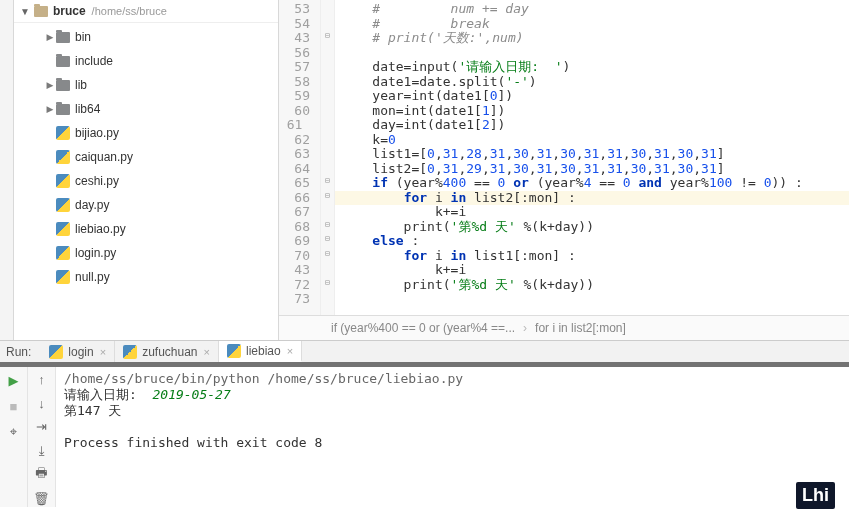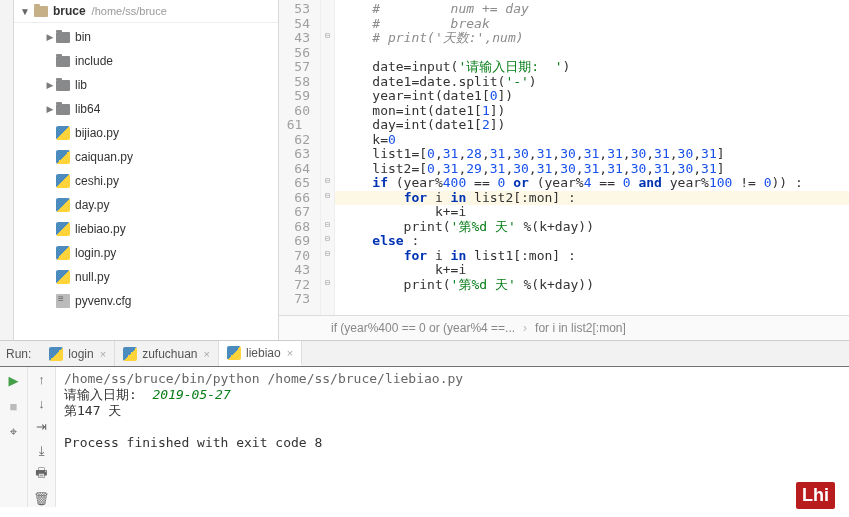--- a/index.html
+++ b/index.html
@@ -29,37 +29,37 @@
 .code-lines { flex: 1; padding-top: 2px; white-space: pre; position: relative; }
 .line { height: 14.5px; padding-left: 6px; }
 .line.hl { background: #fdf8e5; }
 .kw { color: #0033b3; font-weight: bold; }
 .str { color: #067d17; }
 .num { color: #1750eb; }
 .cmt { color: #8c8c8c; font-style: italic; }
 .breadcrumb { border-top: 1px solid #ddd; padding: 5px 12px 5px 52px; font-size: 12px; color: #888; background: #fafafa; display: flex; align-items: center; }
 .breadcrumb .sep { margin: 0 8px; color: #bbb; }
 .run-panel { border-top: 1px solid #ccc; background: #fff; }
-.run-tabs { display: flex; align-items: center; height: 26px; background: #f2f2f2; border-bottom: 1px solid #737373; }
+.run-tabs { display: flex; align-items: center; height: 26px; background: #f2f2f2; border-bottom: 5px solid #737373; }
 .run-label { writing-mode: horizontal-tb; padding: 0 10px 0 6px; font-size: 12px; color: #555; }
 .run-tab { display: flex; align-items: center; padding: 0 8px; height: 100%; border-right: 1px solid #ddd; font-size: 12px; color: #555; cursor: pointer; }
 .run-tab.active { background: #fff; border-bottom: 2px solid #fff; margin-bottom: -1px; }
 .run-tab .pyi { width: 14px; height: 14px; background: linear-gradient(135deg,#4b8bbe 50%,#ffd43b 50%); border-radius: 2px; margin-right: 5px; }
 .run-tab .close { margin-left: 6px; color: #aaa; font-size: 11px; }
 .run-body { display: flex; height: 140px; }
 .run-toolbar-l { width: 28px; background: #f7f7f7; border-right: 1px solid #e4e4e4; display: flex; flex-direction: column; align-items: center; padding-top: 4px; gap: 8px; }
 .run-toolbar-l2 { width: 28px; background: #f7f7f7; border-right: 1px solid #e4e4e4; display: flex; flex-direction: column; align-items: center; padding-top: 4px; gap: 6px; }
 .tool-btn { width: 20px; height: 18px; display: flex; align-items: center; justify-content: center; color: #666; cursor: pointer; font-size: 13px; }
 .play { color: #43a047; }
 .stop { color: #bbb; }
 .console { flex: 1; font-family: "Consolas",monospace; font-size: 13px; line-height: 16px; padding: 4px 8px; white-space: pre; color: #333; }
 .console .path { color: #666; }
 .console .input-val { color: #067d17; font-style: italic; }
 .watermark { position: absolute; right: 10px; bottom: 8px; font-size: 22px; font-weight: bold; color: #555; display: flex; align-items: center; }
-.watermark .logo { background: #b91c1c; color: #fff; padding: 3px 6px; margin-right: 4px; border-radius: 2px; font-family: Arial; font-size: 18px; }
+.watermark .logo { background: #0f172a; color: #fff; padding: 3px 6px; margin-right: 4px; border-radius: 2px; font-family: Arial; font-size: 18px; }
 </style>
 </head>
 <body>
 
 <div class="container">
   <div class="left-strip"></div>
 
   <div class="sidebar">
     <div class="sidebar-header">
       <span class="tri">▼</span>
@@ -115,25 +115,20 @@
         </div>
         <div class="tree-row">
           <span class="tri empty">▶</span>
           <span class="py-icon"></span>
           <span class="label">login.py</span>
         </div>
         <div class="tree-row">
           <span class="tri empty">▶</span>
           <span class="py-icon"></span>
           <span class="label">null.py</span>
-        </div>
-        <div class="tree-row">
-          <span class="tri empty">▶</span>
-          <span class="cfg-icon"></span>
-          <span class="label">pyvenv.cfg</span>
         </div>
       </div>
   </div>
 
   <div class="editor">
     <div class="code-area">
       <div class="gutter" id="gutter">
           <div style="height: 14.5px;">53</div>
           <div style="height: 14.5px;">54</div>
           <div style="height: 14.5px;">43</div>

